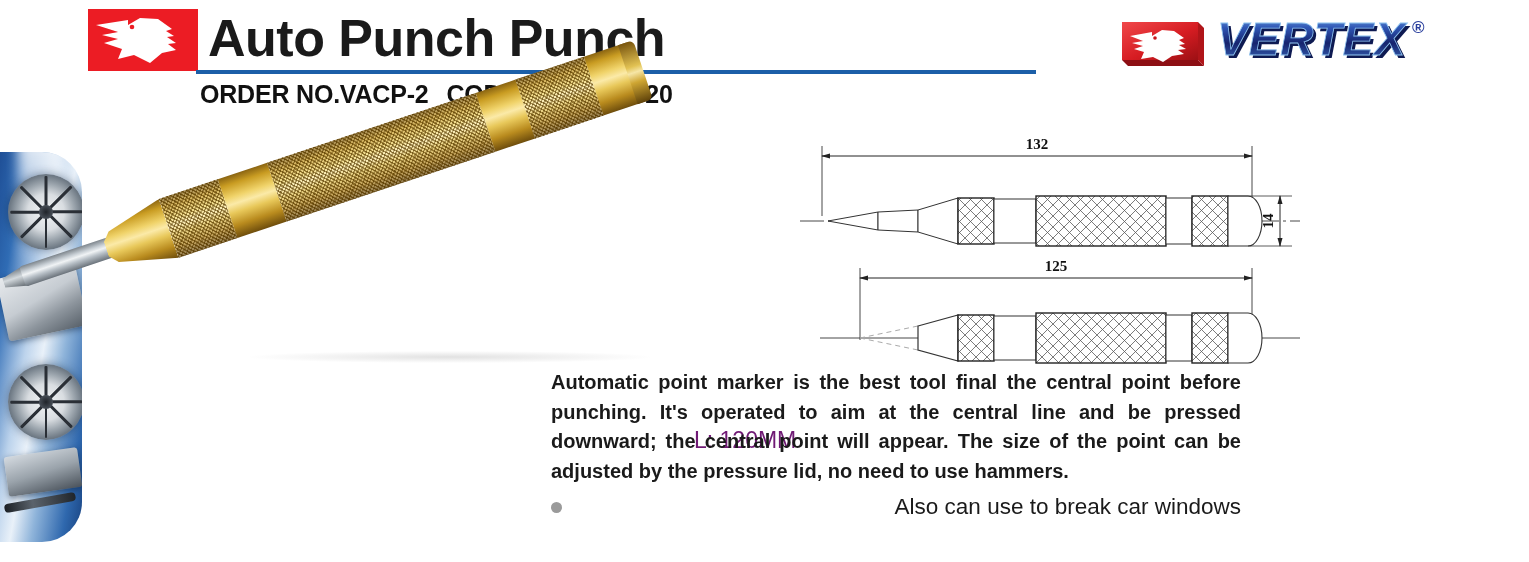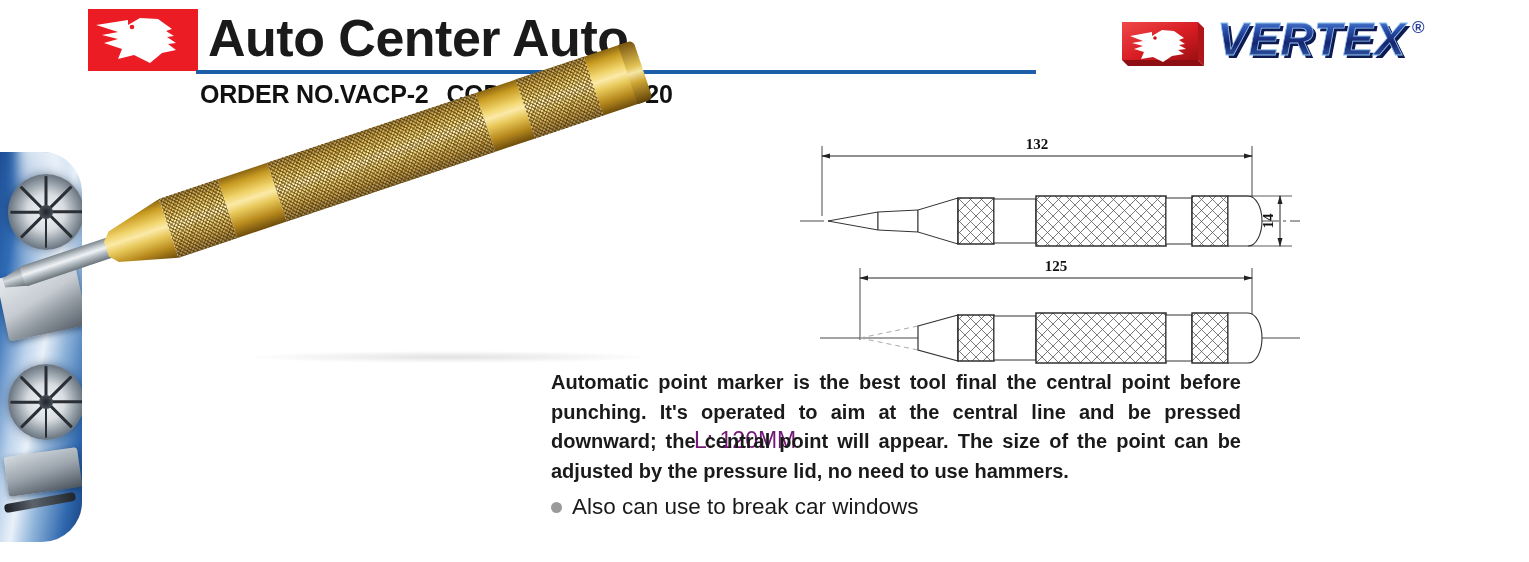--- a/index.html
+++ b/index.html
@@ -154,21 +154,21 @@
   .tech-drawings svg{display:block;}
 
   
   .desc-block{
     position:absolute;left:551px;top:368px;width:690px;
   }
   .desc-para{
     font-size:20px;line-height:29.5px;color:#1a1a1a;
     text-align:justify;text-justify:inter-word;margin:0;font-weight:bold;
   }
-  .bullet-list{list-style:none;margin:4px 0 0 0;padding:0;}
+  .bullet-list{list-style:none;margin:4px 0 0 0;padding:0;text-align:right;}
   .bullet-list li{
     position:relative;padding-left:21px;
     font-size:22.5px;line-height:34px;color:#1a1a1a;
   }
   .bullet-list li .dot{
     position:absolute;left:0;top:12px;width:11px;height:11px;
     border-radius:50%;background:#9a9a9a;
   }
 </style>
 </head>
@@ -178,21 +178,21 @@
 
   <div class="eagle-badge">
     <svg viewBox="0 0 110 62" xmlns="http://www.w3.org/2000/svg">
       <rect x="0" y="0" width="110" height="62" fill="#ec1c24"></rect>
       <path d="M8 16 L40 11 L40 16 L52 9 L70 10 L84 20 L78 22 L86 27 L79 28 L88 34 L80 35 L88 41 L74 44 L62 54 L46 46 L30 50 L34 40 L16 34 L30 30 L14 26 L30 23 L8 16 Z" fill="#ffffff"></path>
       <circle cx="44" cy="18" r="2.3" fill="#ec1c24"></circle>
       <path d="M8 16 L30 23 L18 25 Z" fill="#ec1c24" opacity="0.25"></path>
     </svg>
   </div>
 
-  <div class="product-title">Auto Center Auto</div>
+  <div class="product-title">Auto Punch Punch</div>
 
   <div class="title-rule"></div>
 
   <div class="order-line">
     <span>ORDER NO.VACP-2</span><span class="gap"></span><span>CODE NO.1019-020</span>
   </div>
 
   <div class="brand-logo">
     <svg viewBox="0 0 370 56" xmlns="http://www.w3.org/2000/svg">
       <defs>

